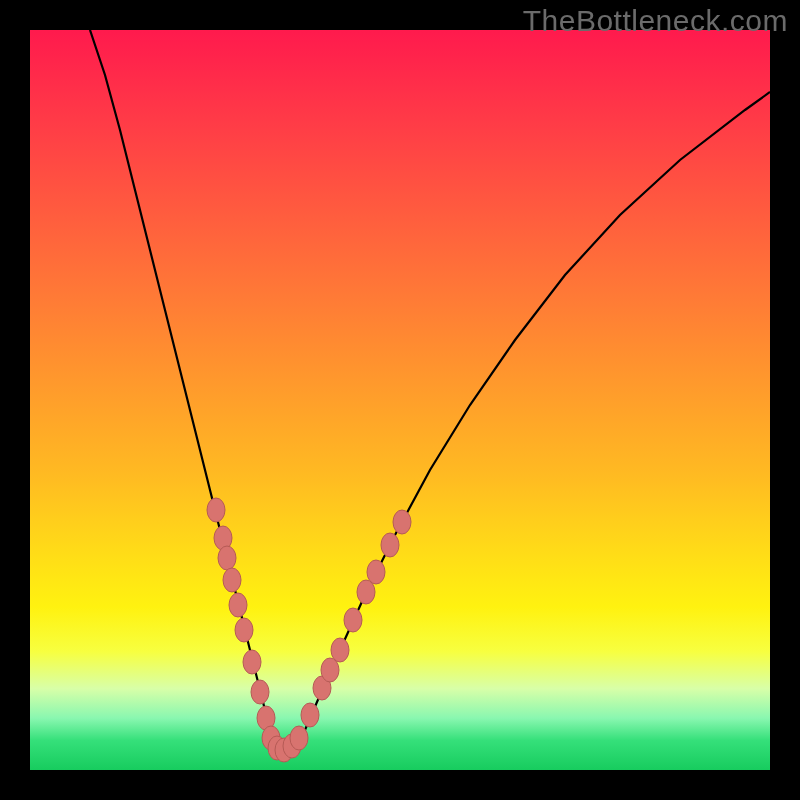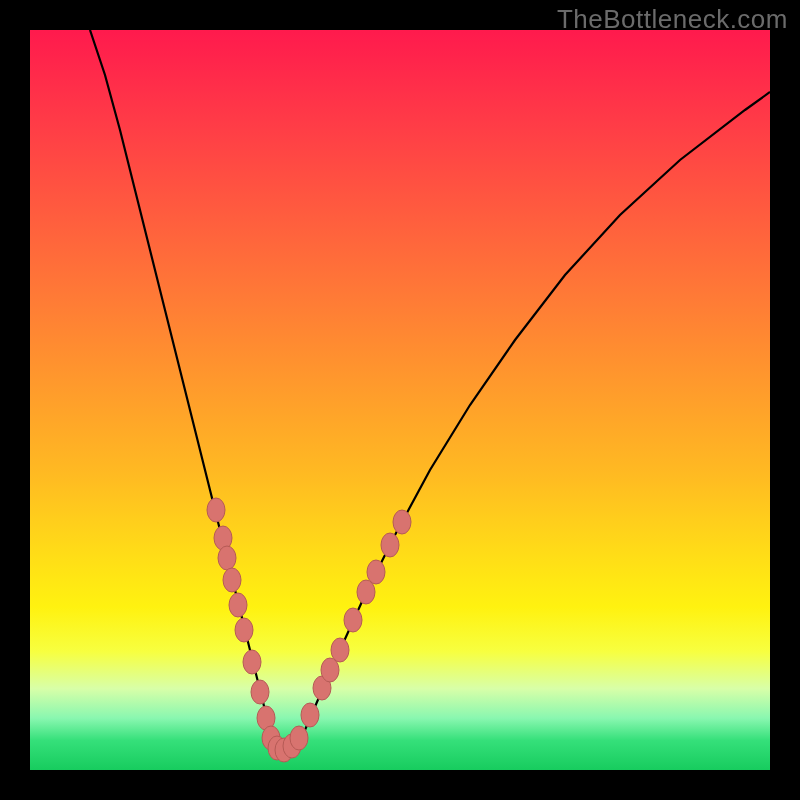--- a/index.html
+++ b/index.html
@@ -38,21 +38,21 @@
       #89f7b0 93%,
       #35e07a 96%,
       #17cc5e 100%
     );
   }
   .watermark {
     position: absolute;
     top: 4px;
     right: 12px;
     color: #6b6b6b;
-    font-size: 26px;
+    font-size: 30px;
     letter-spacing: 0.5px;
     font-weight: 500;
     user-select: none;
   }
   svg {
     position: absolute;
     left: 0;
     top: 0;
   }
 </style>

